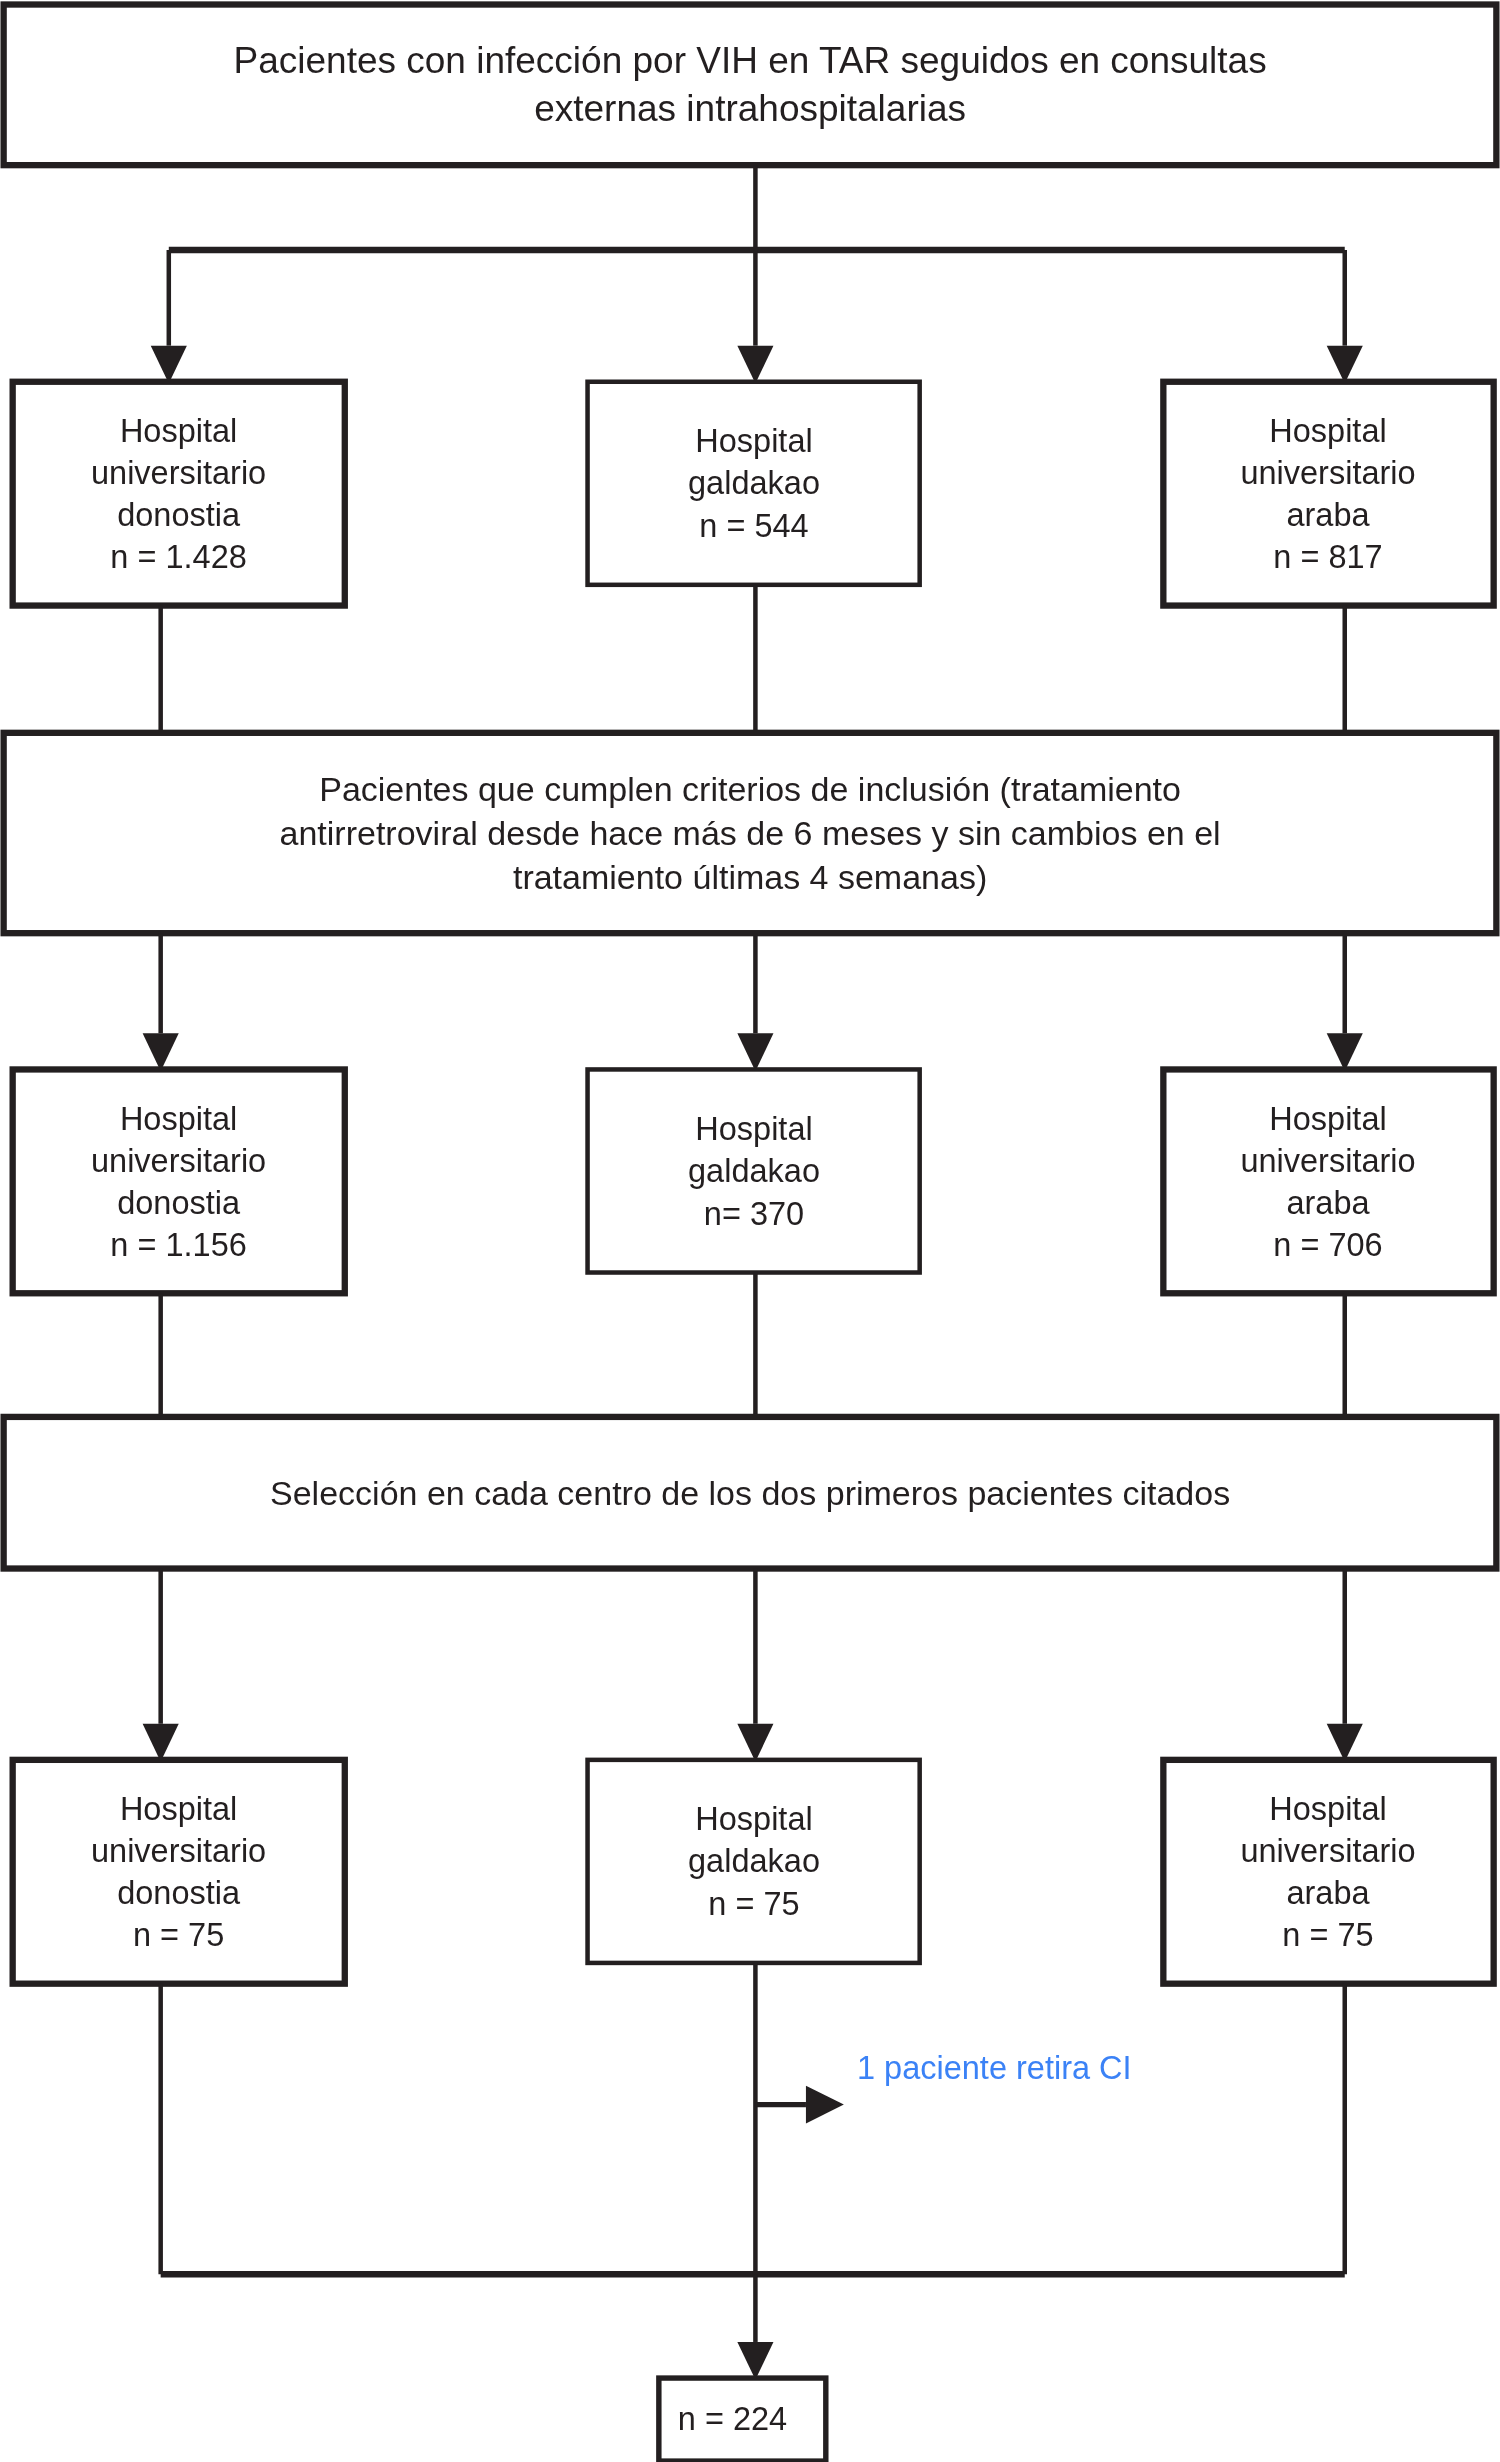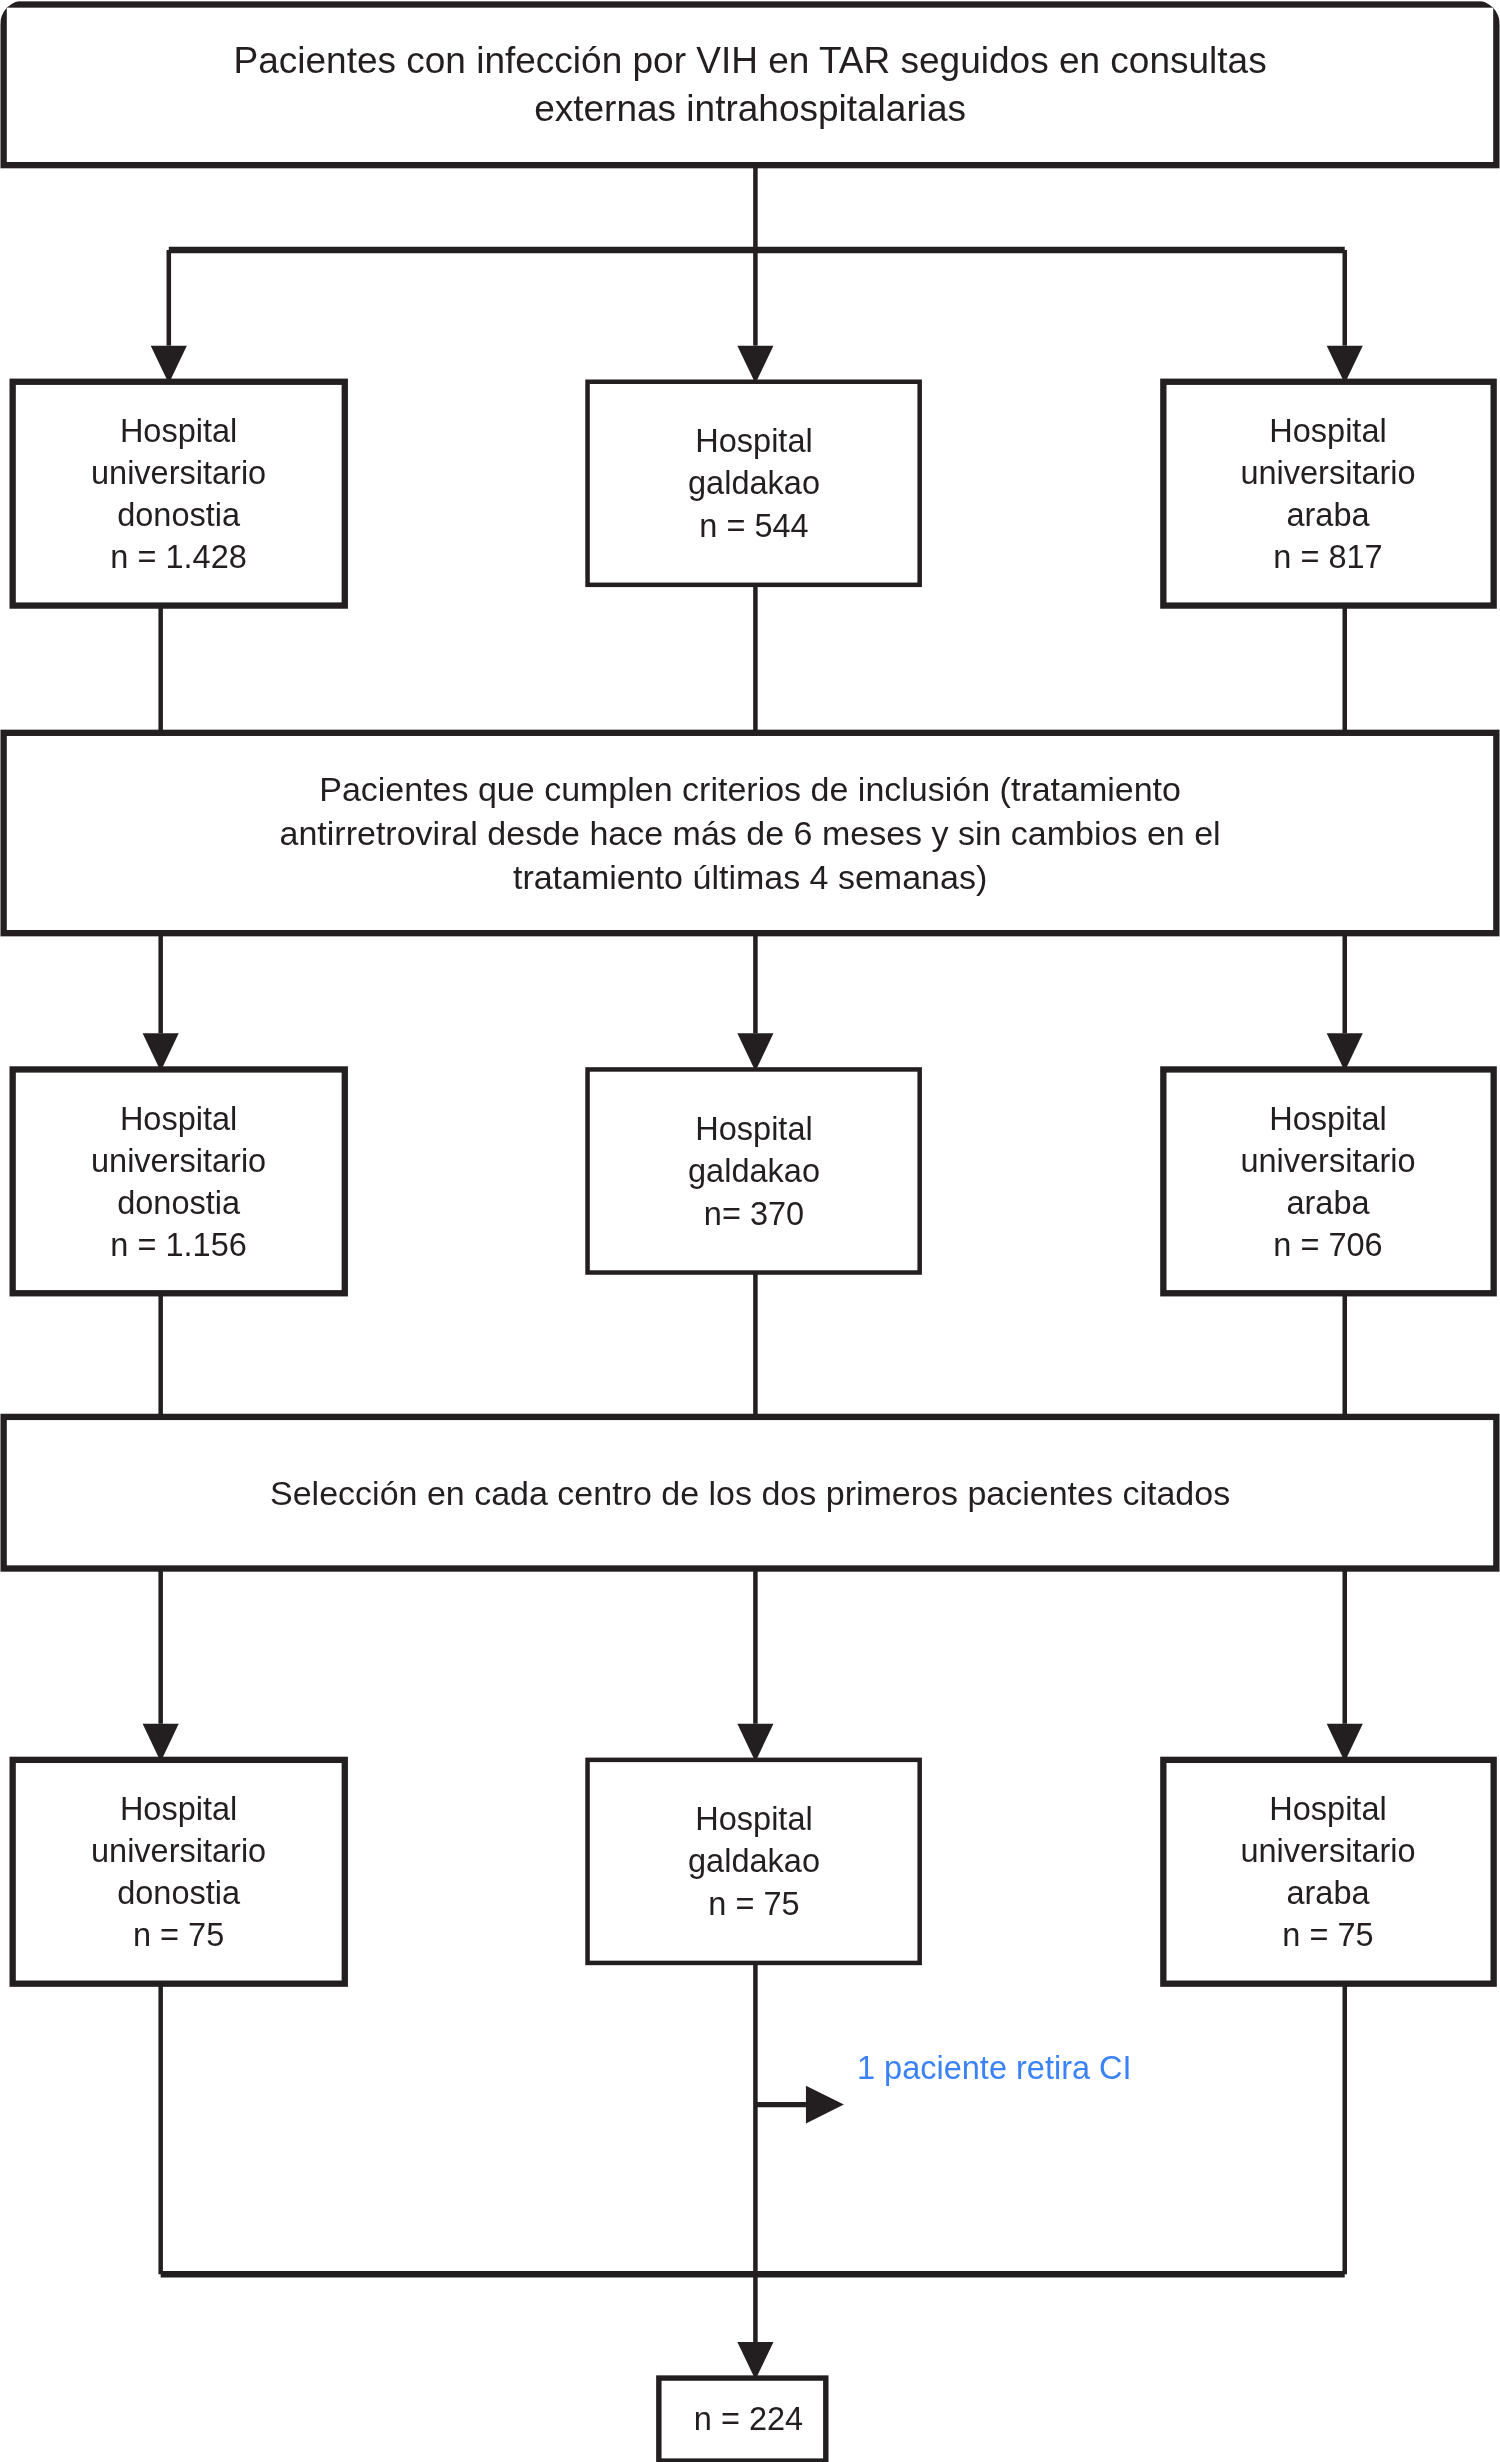--- a/index.html
+++ b/index.html
@@ -9,21 +9,20 @@
   }
   body {
     font-family: "Liberation Sans", sans-serif;
   }
   #flow-root {
     position: relative;
     width: 1500px;
     height: 2462px;
     background: #ffffff;
     overflow: hidden;
-    border-radius: 25px;
   }
   svg.flow-svg {
     position: absolute;
     top: 0;
     left: 0;
     width: 1500px;
     height: 2462px;
     display: block;
   }
   .boxrect {
@@ -210,18 +209,18 @@
     <span class="ln">universitario</span>
     <span class="ln">araba</span>
     <span class="ln">n = 75</span>
   </div>
 
   <div class="side-label" style="left:857px; top:2047px; width:379px;">
     <span class="ln">1 paciente</span>
     <span class="ln">retira CI</span>
   </div>
 
-  <div class="node-text t-small" style="left:665px; top:2378px; width:167px; height:83px;">
+  <div class="node-text t-small" style="left:649px; top:2378px; width:167px; height:83px;">
     <span class="ln">n = 224</span>
   </div>
 
 </div>
 
 
 </body></html>

